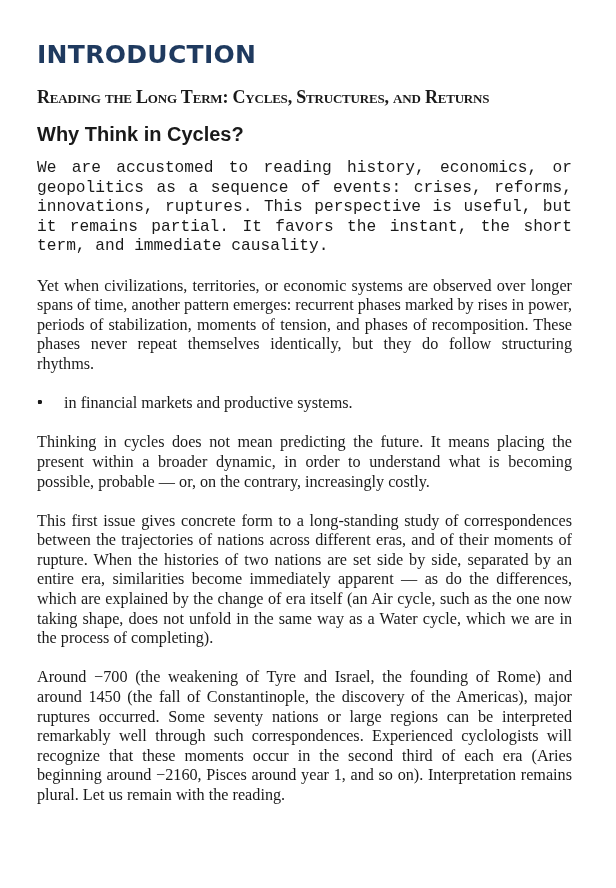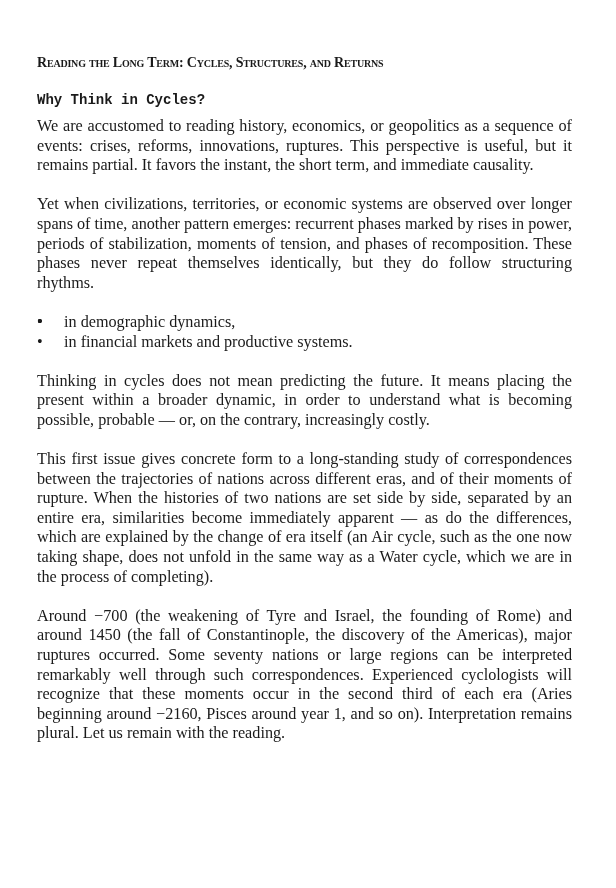--- a/index.html
+++ b/index.html
@@ -27,41 +27,42 @@
       font-size: 25px;
       color: #1f3a5f;
       letter-spacing: 0.3px;
       margin: 0;
       line-height: 34px;
     }
     .subtitle {
       font-family: "Liberation Serif", "DejaVu Serif", serif;
       font-weight: bold;
       font-variant: small-caps;
-      font-size: 14px;
+      font-size: 18px;
       margin: 16px 0 0 0;
       line-height: 18px;
       letter-spacing: -0.2px;
     }
     .section-heading {
-      font-family: Liberation Mono, monospace;
+      font-family: Liberation Sans, sans-serif;
       font-weight: bold;
-      font-size: 14px;
+      font-size: 20px;
       margin: 18px 0 0 0;
       line-height: 20px;
     }
     .para {
       font-family: "Liberation Serif", "DejaVu Serif", serif;
       font-size: 16.2px;
       line-height: 19.6px;
       text-align: justify;
       margin: 0 0 19.6px 0;
     }
     .para.first {
-      margin-top: 7px;
+      margin-top: 15px;
+      font-family: Liberation Mono, monospace;
     }
     .para.intro-list {
       margin-bottom: 0;
     }
     ul.bullets {
       list-style: none;
       margin: 0 0 19.6px 0;
       padding: 0;
     }
     ul.bullets li {
@@ -76,36 +77,36 @@
       left: 0;
       top: 0;
       width: 10px;
       text-align: left;
     }
   </style>
 </head>
 <body>
 
 <div class="page">
+  <h1 class="title">INTRODUCTION</h1>
   <div class="subtitle">Reading the Long Term: Cycles, Structures, and Returns</div>
   <h2 class="section-heading">Why Think in Cycles?</h2>
 
   <p class="para first">We are accustomed to reading history, economics, or geopolitics as a sequence of events: crises, reforms, innovations, ruptures. This perspective is useful, but it remains partial. It favors the instant, the short term, and immediate causality.</p>
   <p class="para">Yet when civilizations, territories, or economic systems are observed over longer spans of time, another pattern emerges: recurrent phases marked by rises in power, periods of stabilization, moments of tension, and phases of recomposition. These phases never repeat themselves identically, but they do follow structuring rhythms.</p>
 
   <ul class="bullets">
     <li>
       <span class="bullet">•</span>
     </li>
     <li>
       <span class="bullet">•</span>
     </li>
     <li>
       <span class="bullet">•</span>
-      <span>in demographic dynamics,</span>
     </li>
     <li>
       <span class="bullet">•</span>
       <span>in financial markets and productive systems.</span>
     </li>
   </ul>
 
   <p class="para">Thinking in cycles does not mean predicting the future. It means placing the present within a broader dynamic, in order to understand what is becoming possible, probable — or, on the contrary, increasingly costly.</p>
   <p class="para">This first issue gives concrete form to a long-standing study of correspondences between the trajectories of nations across different eras, and of their moments of rupture. When the histories of two nations are set side by side, separated by an entire era, similarities become immediately apparent — as do the differences, which are explained by the change of era itself (an Air cycle, such as the one now taking shape, does not unfold in the same way as a Water cycle, which we are in the process of completing).</p>
   <p class="para">Around −700 (the weakening of Tyre and Israel, the founding of Rome) and around 1450 (the fall of Constantinople, the discovery of the Americas), major ruptures occurred. Some seventy nations or large regions can be interpreted remarkably well through such correspondences. Experienced cyclologists will recognize that these moments occur in the second third of each era (Aries beginning around −2160, Pisces around year 1, and so on). Interpretation remains plural. Let us remain with the reading.</p>

